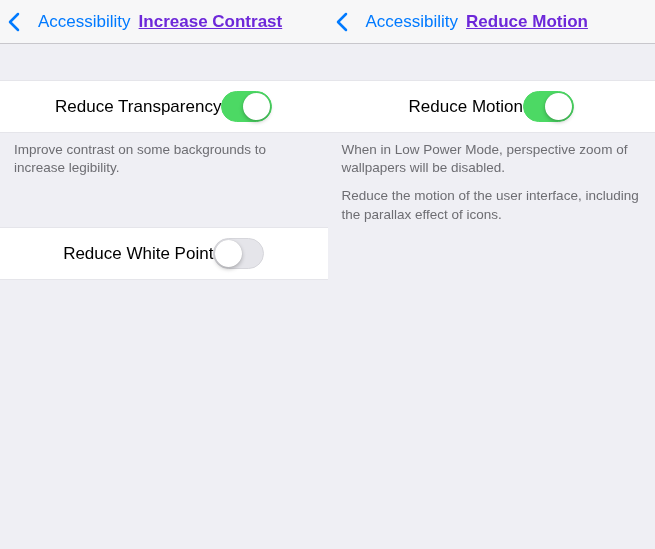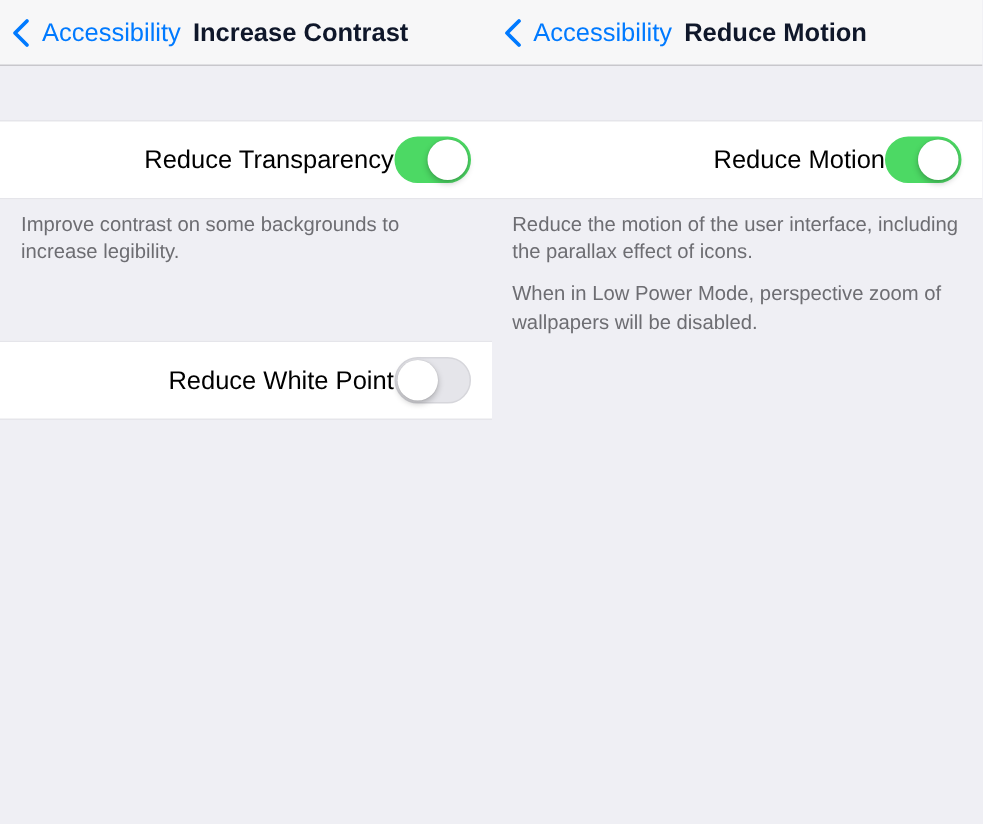--- a/index.html
+++ b/index.html
@@ -31,36 +31,37 @@
     padding: 0 8px;
     gap: 4px;
     font-size: 17px;
     position: relative;
   }
   .back {
     display: flex;
     align-items: center;
     color: #007aff;
     cursor: pointer;
-    gap: 8px;
+    gap: 18px;
   }
   .back svg { display: block; }
   .nav-title {
     font-weight: 600;
-    color: #0f172a;
+    color: #6d28d9;
     margin-left: 4px;
+    text-decoration: underline;
   }
   .spacer-top { height: 36px; }
   .cell {
     background: #fff;
     border-top: 1px solid #e5e5ea;
     border-bottom: 1px solid #e5e5ea;
     display: flex;
     align-items: center;
-    justify-content: flex-end;
+    justify-content: center;
     padding: 10px 14px;
     min-height: 46px;
   }
   .cell-label {
     font-size: 17px;
     color: #000;
   }
   .footer {
     padding: 8px 14px 24px 14px;
     font-size: 13.5px;
@@ -152,18 +153,18 @@
 
     <div class="spacer-top"></div>
 
     <div class="cell">
       <span class="cell-label">Reduce Motion</span>
       <div class="switch on">
           <div class="knob"></div>
         </div>
     </div>
     <div class="footer">
+      <p>When in Low Power Mode, perspective zoom of wallpapers will be disabled.</p>
       <p>Reduce the motion of the user interface, including the parallax effect of icons.</p>
-      <p>When in Low Power Mode, perspective zoom of wallpapers will be disabled.</p>
     </div>
   </div>
 
 </div>
 
 </body></html>

